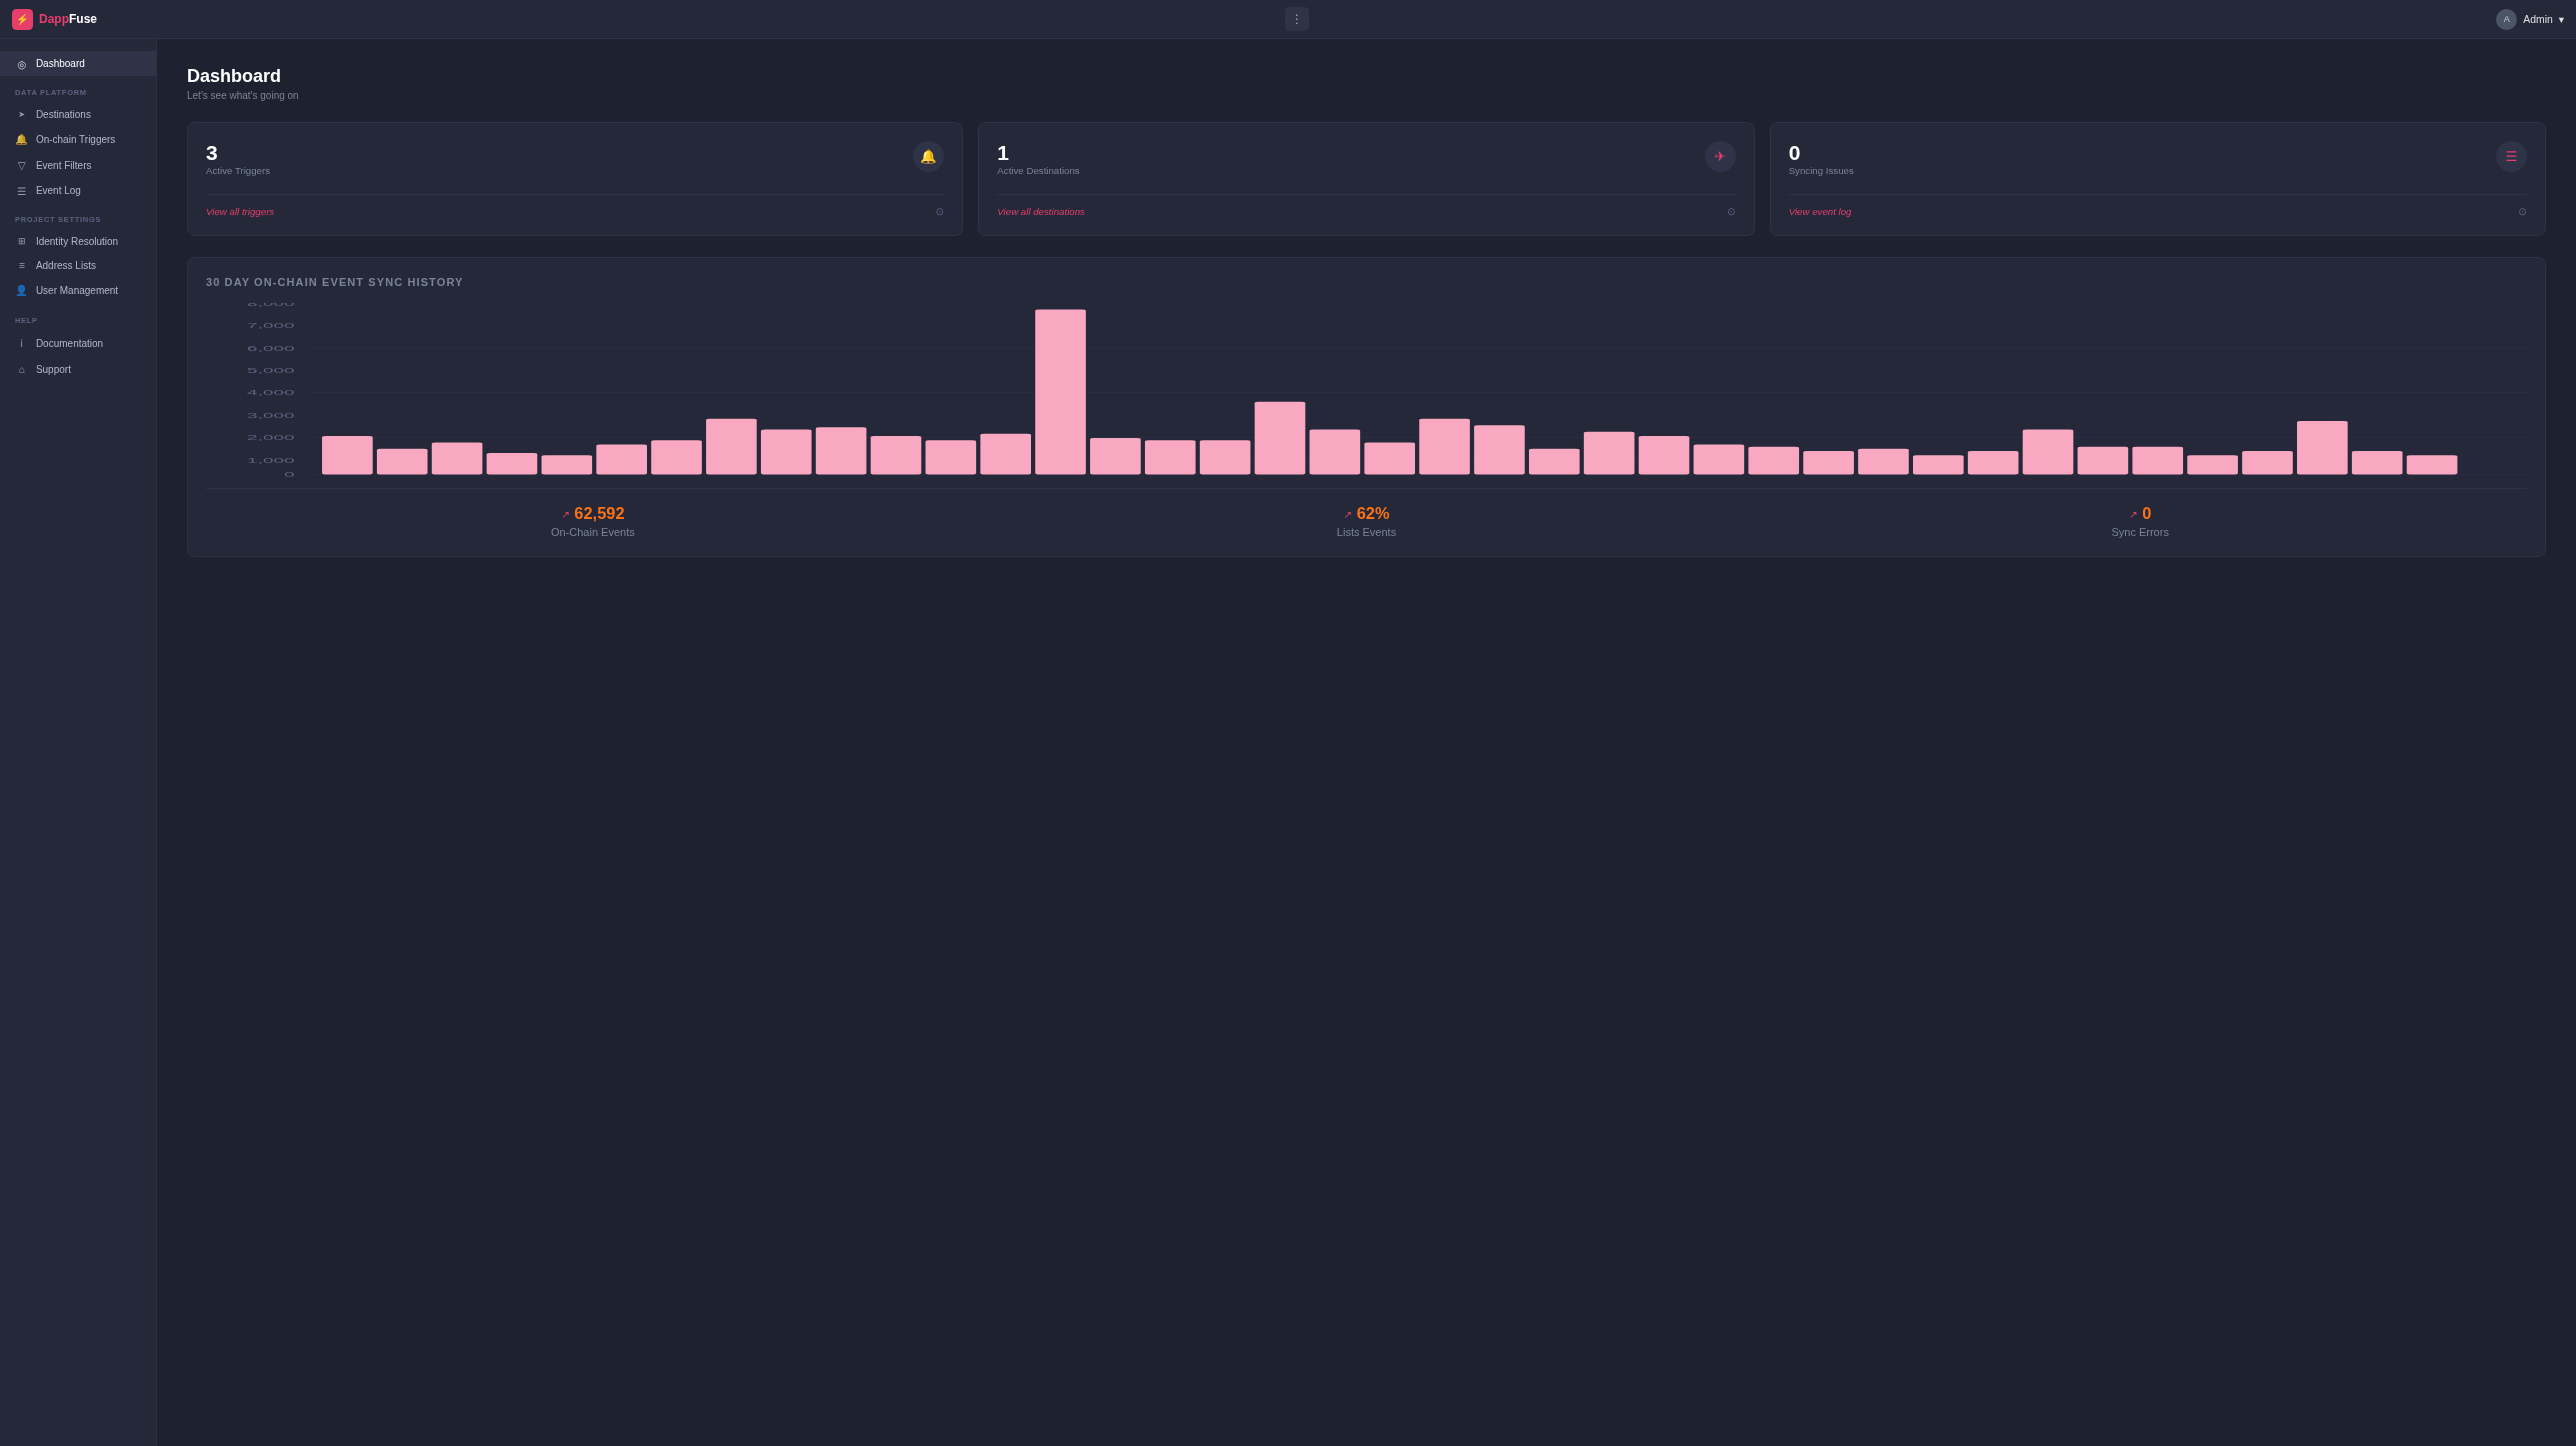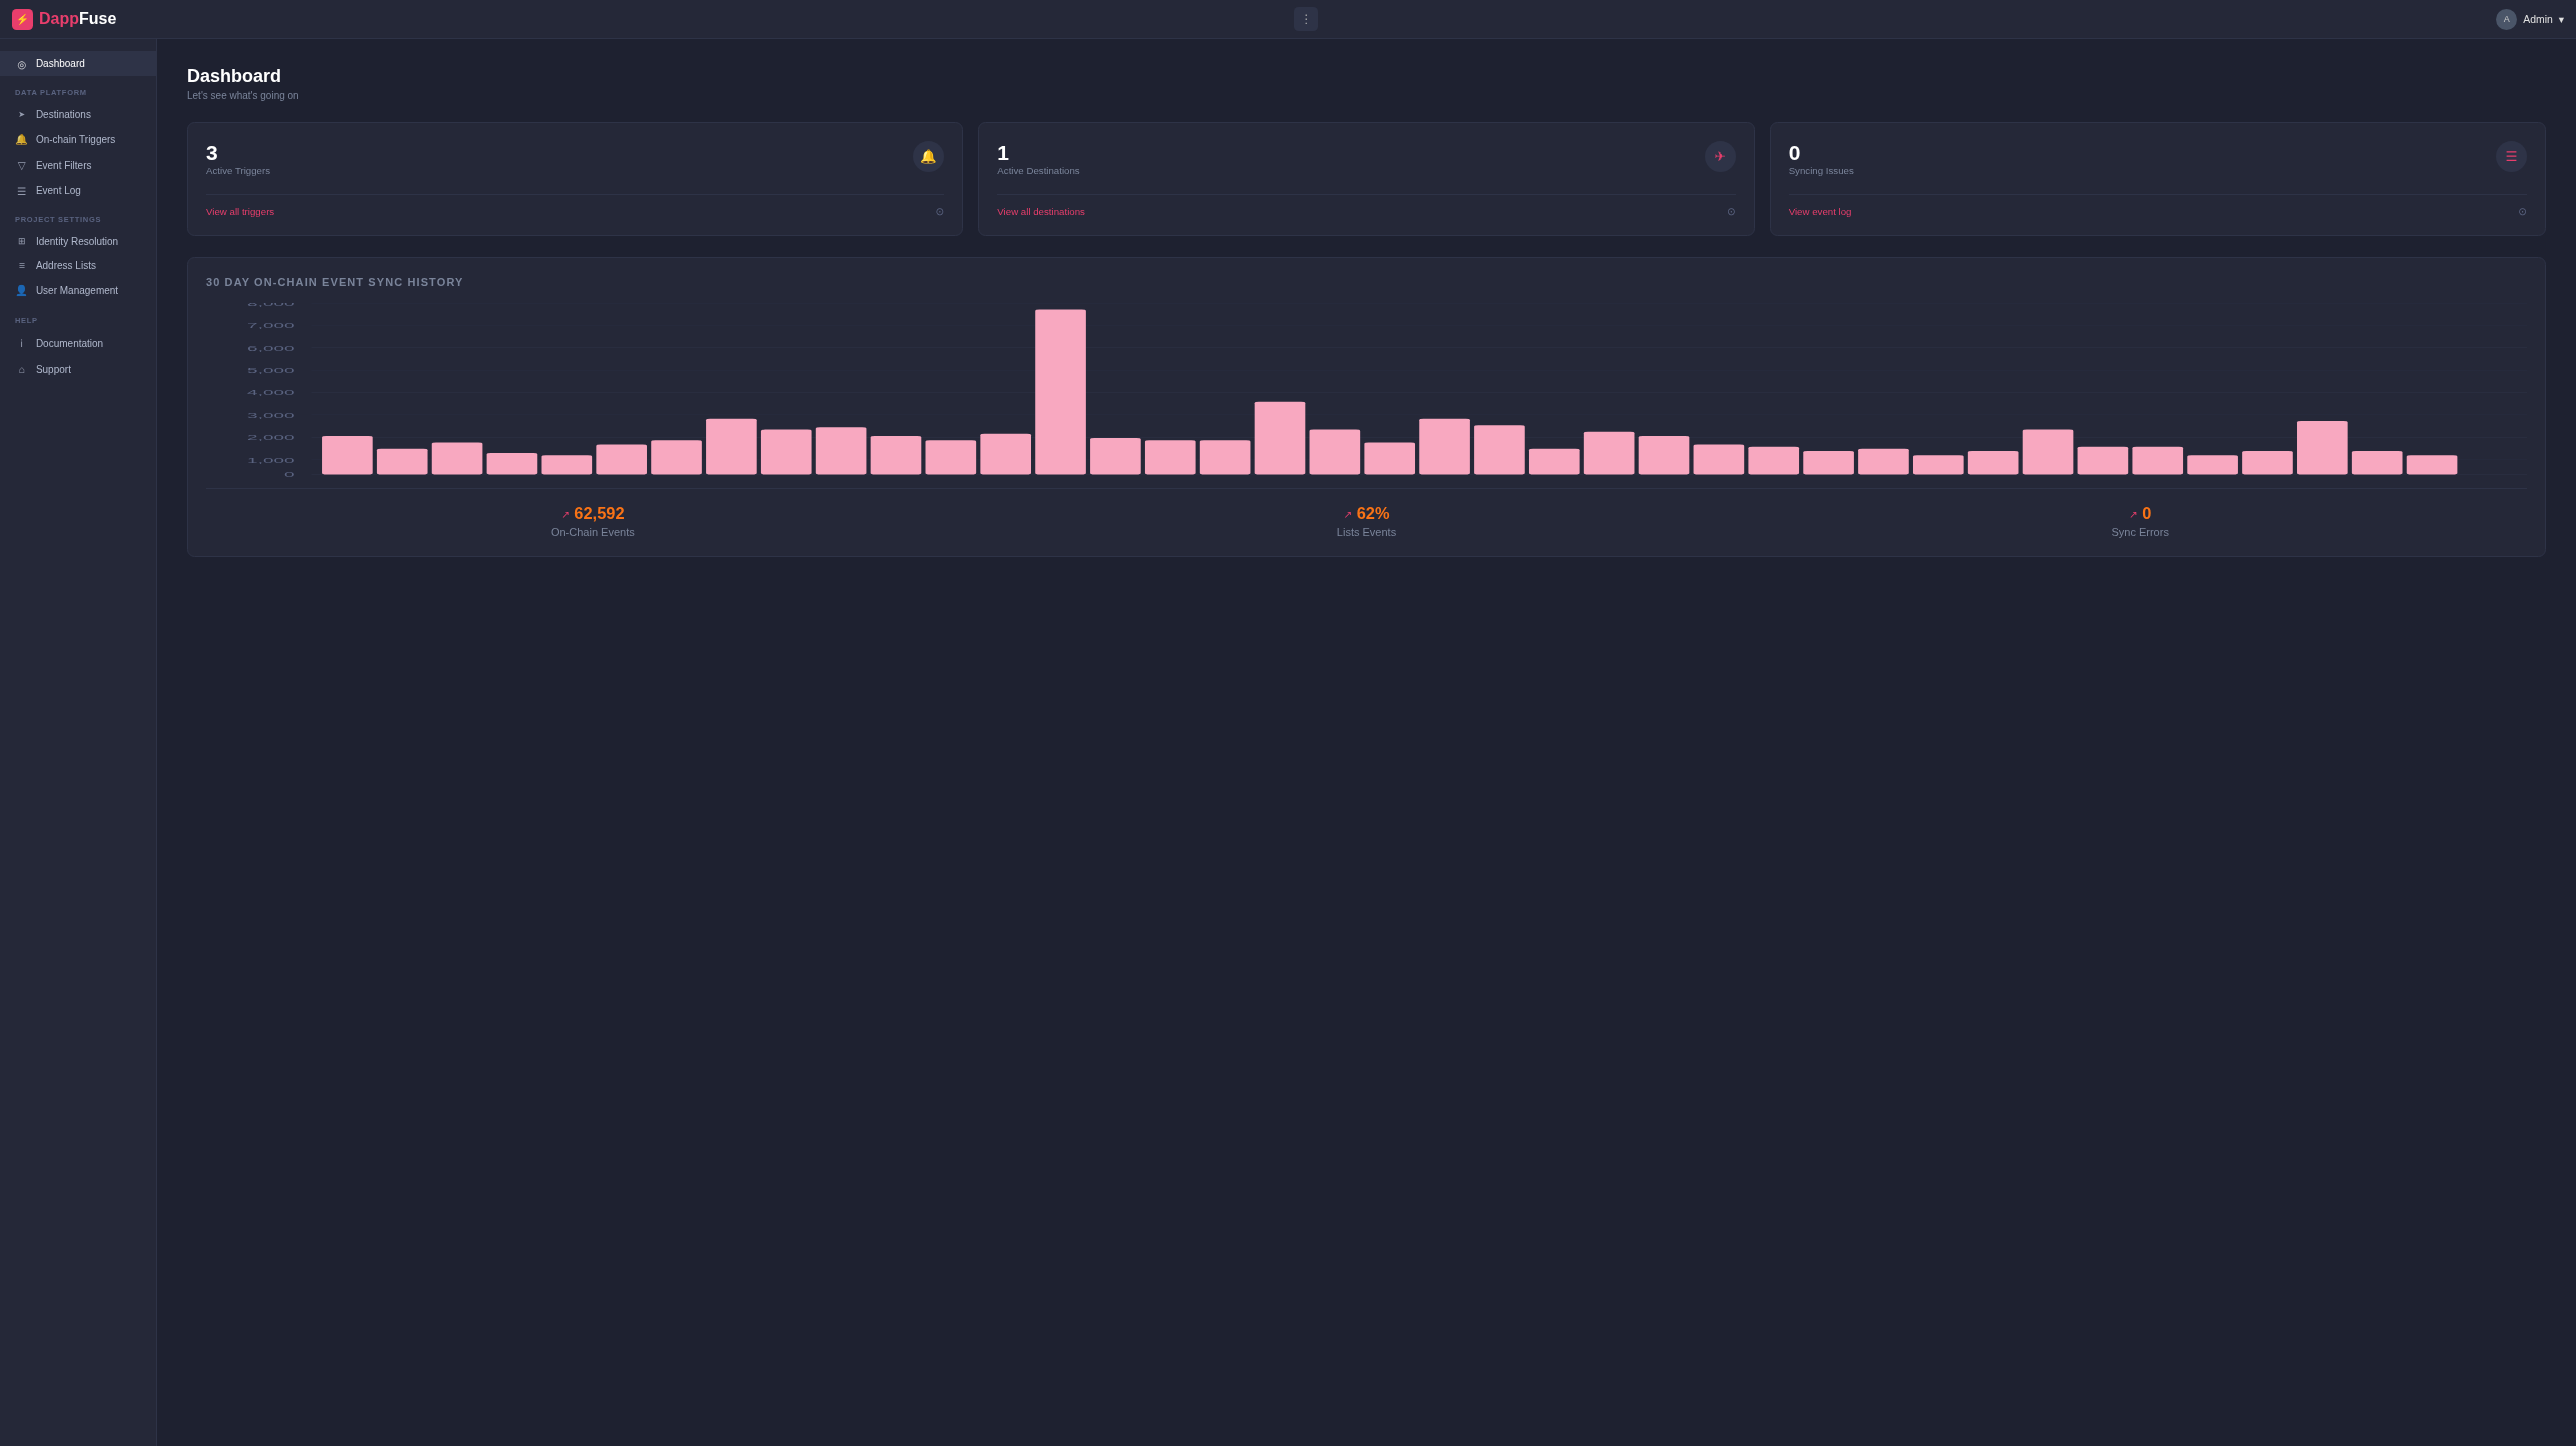--- a/index.html
+++ b/index.html
@@ -36,21 +36,21 @@
       width: 21px;
       height: 21px;
       display: flex;
       align-items: center;
       justify-content: center;
       color: white;
       font-weight: bold;
       font-size: 10.4px;
     }
     .logo-text {
-      font-size: 16px;
+      font-size: 12px;
       font-weight: 600;
       color: #fff;
     }
     .logo-text span { color: #e83e6c; }
     .header-center {
       display: flex;
       align-items: center;
     }
     .three-dots-btn {
       background: #2e3347;
@@ -200,20 +200,21 @@
       justify-content: space-between;
       align-items: center;
       border-top: 0.7px solid #2e3347;
       padding-top: 10.4px;
     }
     .stat-link {
       color: #e83e6c;
       font-size: 9.7px;
       cursor: pointer;
       text-decoration: none;
+      font-style: italic;
     }
     .stat-arrow {
       color: #5a6380;
       font-size: 10.4px;
     }
 
     
     .chart-section {
       background: #252838;
       border-radius: 7.5px;

